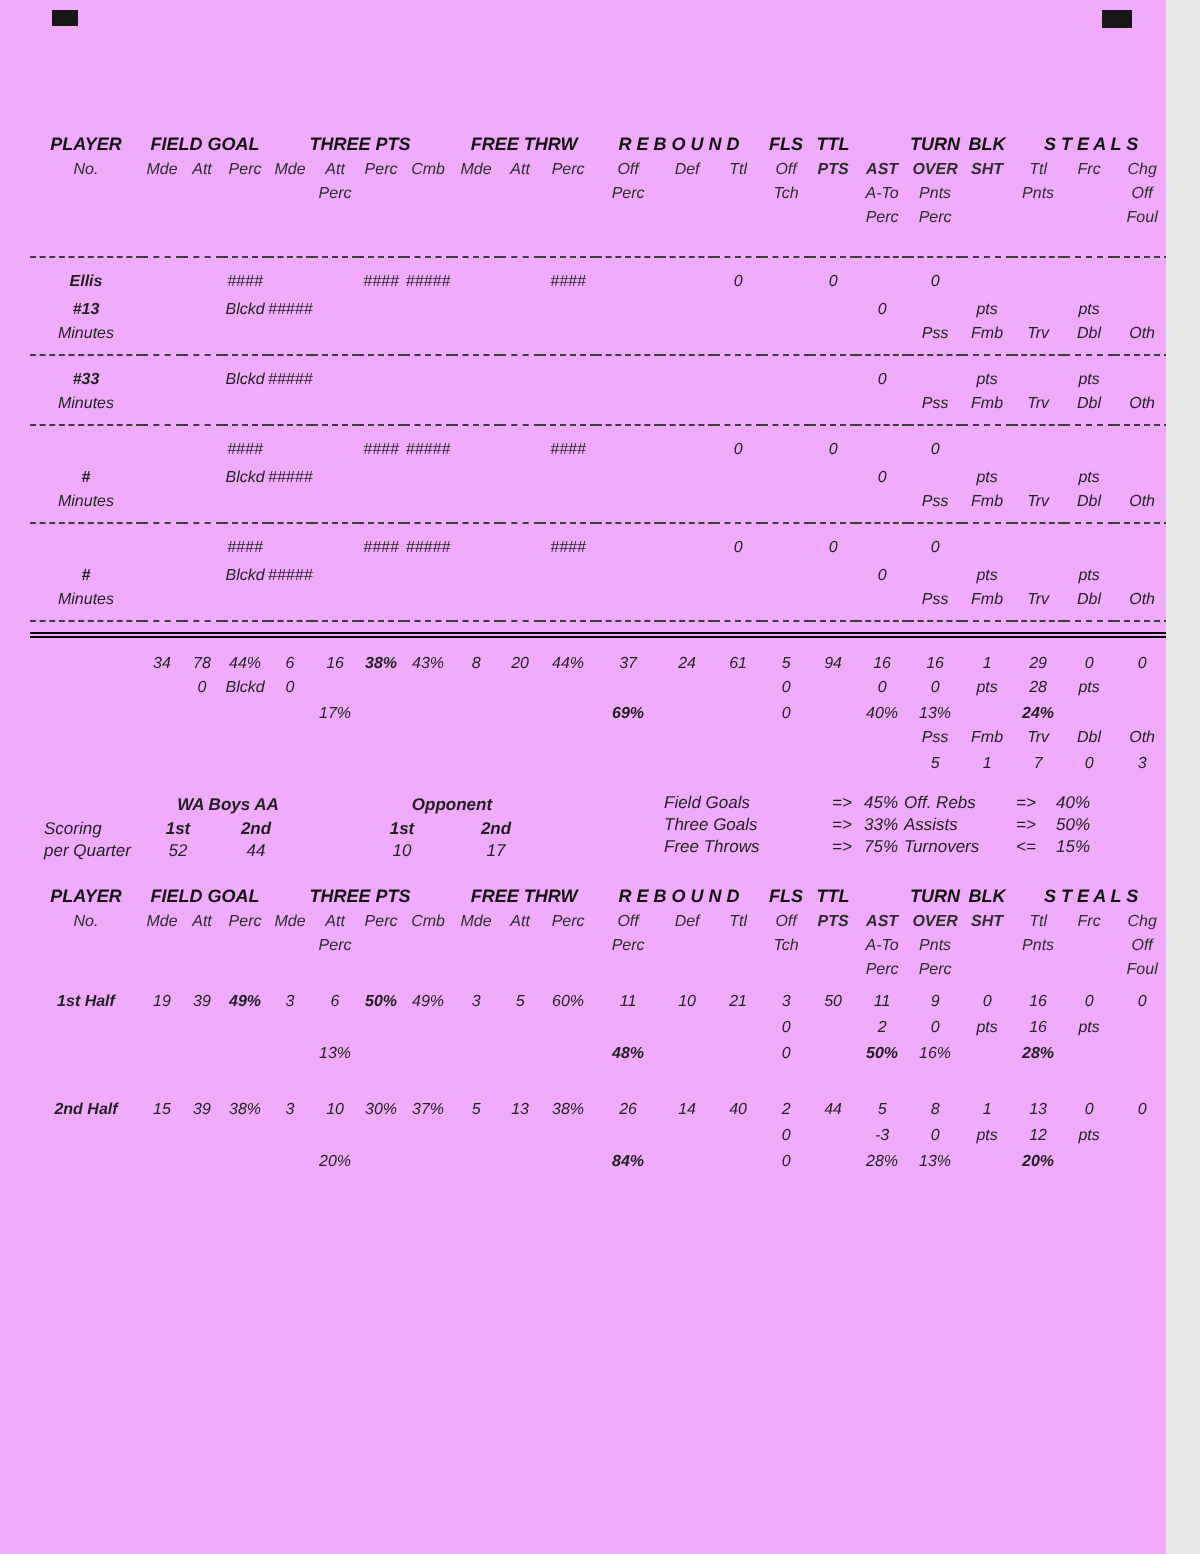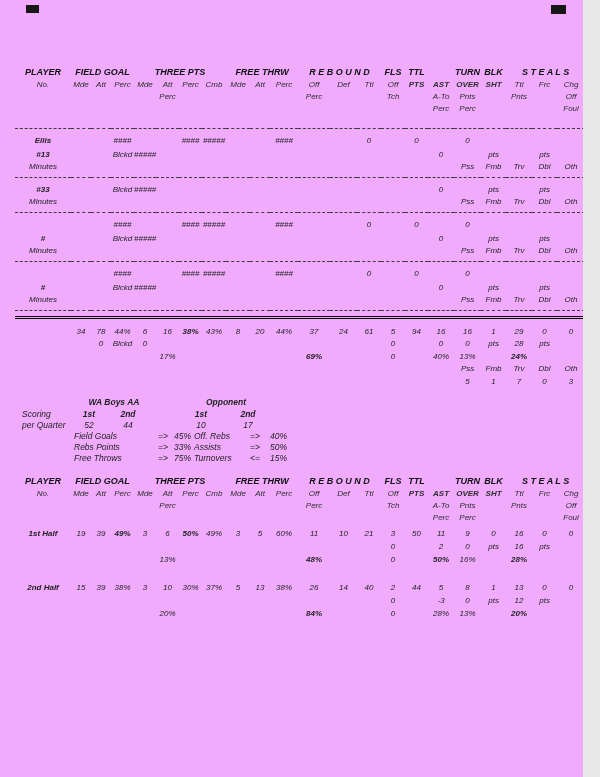--- a/index.html
+++ b/index.html
@@ -31,21 +31,21 @@
   tr.sep td { border-top:1px dashed #3c3c3c; height:5px; line-height:5px; }
   tr.gap td { height:13px; }
   tr.dbl td { border-top:3px double #000; height:6px; line-height:6px; }
   tr.l1 td { height:14px; line-height:14px; }
   tr.l2 td { height:13px; }
   tr.l3 td { height:16px; line-height:12px; vertical-align:top; }
   tr.t2 td { height:12px; line-height:12px; }
   tr.gaph td { height:15px; }
   tr.hgap td { height:3px; line-height:3px; }
 
-  .summary { display:flex; margin-left:15px; margin-top:8px; align-items:flex-start;flex-direction:column; }
+  .summary { display:flex; margin-left:15px; margin-top:8px; align-items:flex-start; }
   .sumtable { margin-left:0; }
   .sumtable td { font-size:8.5px; padding:0; height:11px; line-height:11px; text-align:center; white-space:nowrap; }
   .sumtable tr.srow0 td { height:13px; line-height:13px; }
   .sumtable .lab { text-align:left; padding-left:7px; }
   .mintable { margin-left:59px; }
   .mintable td { font-size:8.5px; padding:0; height:11px; line-height:11px; text-align:left; white-space:nowrap; }
   .mintable tr.srow0 td { height:13px; line-height:13px; font-weight:bold; font-size:9px; }
   .mintable .arr { text-align:center; }
   .mintable .val { text-align:right; padding-right:3px; }
 </style>
@@ -428,21 +428,21 @@
       <tbody>
       <tr>
         <td>Field Goals</td>
         <td class="arr">=&gt;</td>
         <td class="val">45%</td>
         <td>Off. Rebs</td>
         <td class="arr">=&gt;</td>
         <td class="val">40%</td>
       </tr>
       <tr>
-        <td>Rebs Points</td>
+        <td>Three Goals</td>
         <td class="arr">=&gt;</td>
         <td class="val">33%</td>
         <td>Assists</td>
         <td class="arr">=&gt;</td>
         <td class="val">50%</td>
       </tr>
       <tr>
         <td>Free Throws</td>
         <td class="arr">=&gt;</td>
         <td class="val">75%</td>

